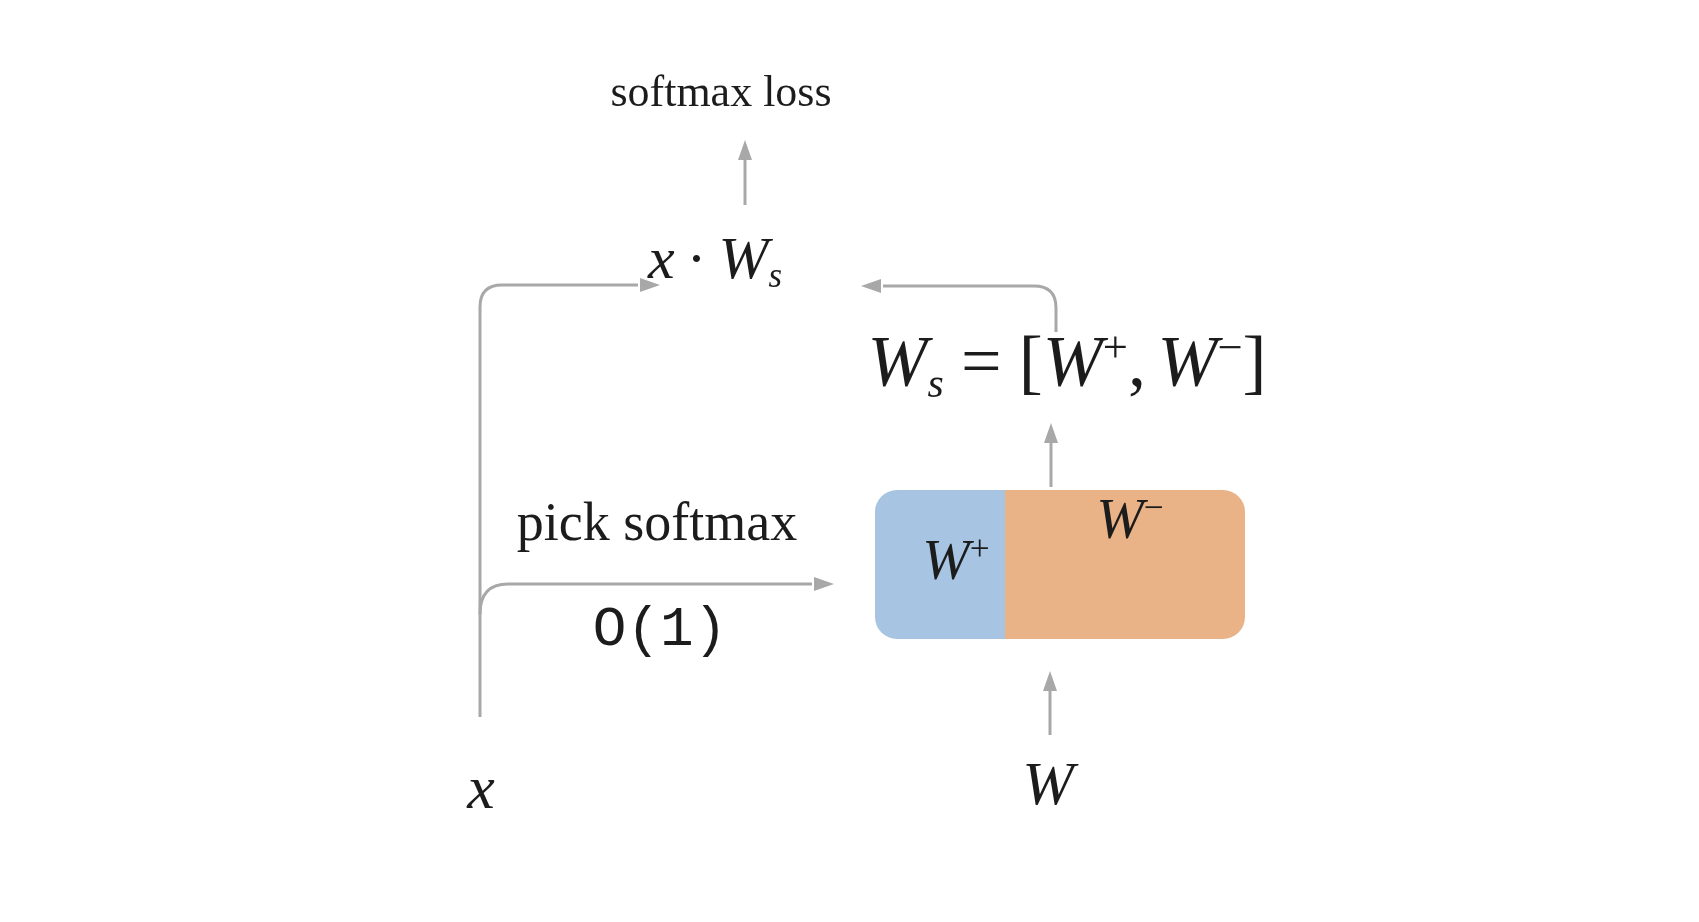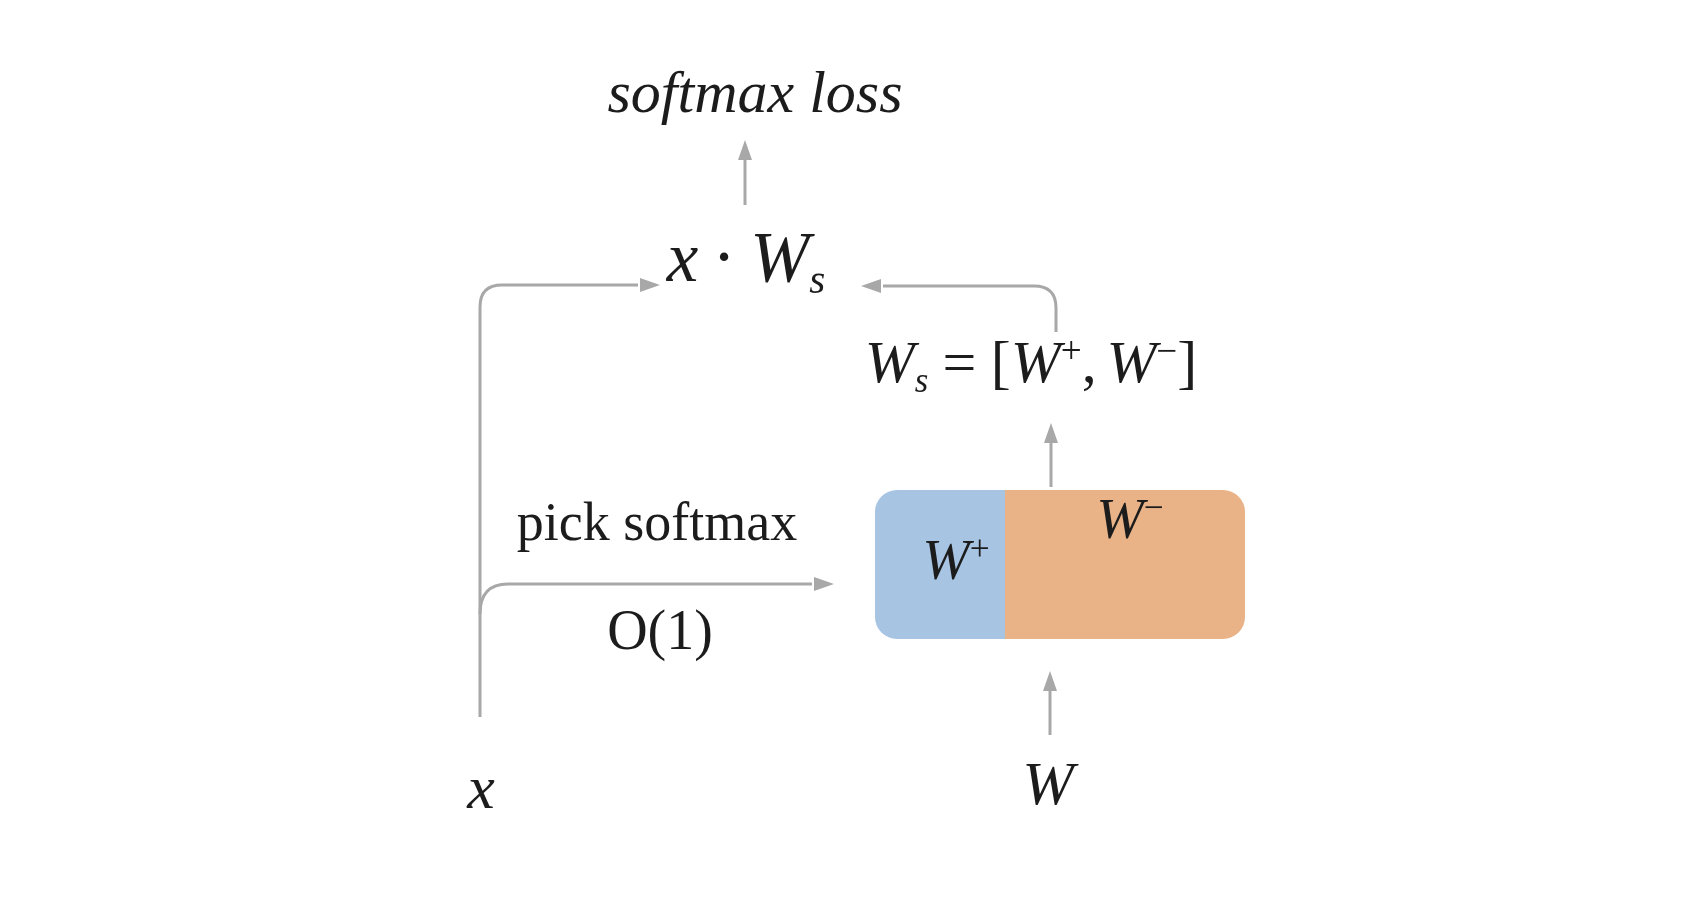--- a/index.html
+++ b/index.html
@@ -75,33 +75,33 @@
       <path class="edge-line" d="M1050,735 L1050,689" stroke="#a8a8a8"></path>
       <polygon class="edge-head" points="1050,671 1043,691 1057,691" fill="#a8a8a8"></polygon>
     </g>
   </svg>
 
   <div class="wbox">
     <div class="pos" style="background: rgb(167, 196, 227);"></div>
     <div class="neg" style="background: rgb(233, 179, 135);"></div>
   </div>
 
-  <div class="label up" style="left:755px; top:92px; font-size:60px;font-style:italic;">softmax loss</div>
+  <div class="label up" style="left:721px; top:92px; font-size:44px;">softmax loss</div>
 
-  <div class="label" style="left:746px; top:261px; font-size:71px;">
+  <div class="label" style="left:715px; top:261px; font-size:60px;">
     <span class="it">x</span><span class="dot">·</span><span class="it">W</span><span class="sub">s</span>
   </div>
 
-  <div class="label" style="left:1031px; top:365px; font-size:60px;">
+  <div class="label" style="left:1067px; top:365px; font-size:72px;">
     <span class="it">W</span><span class="sub">s</span><span class="eq-equals">=</span><span class="eq-bracket">[</span><span class="it">W</span><span class="sup">+</span><span class="eq-comma">,</span><span class="it">W</span><span class="sup">−</span><span class="eq-bracket">]</span>
   </div>
 
   <div class="label up" style="left:657px; top:522px; font-size:54px;">pick softmax</div>
 
-  <div class="label up" style="left:660px; top:630px; font-size:56px;">O(1)</div>
+  <div class="label up" style="left:660px; top:630px; font-size:56px;font-family:Liberation Mono, monospace;">O(1)</div>
 
   <div class="label" style="left:956px; top:559px; font-size:57px;">
     <span class="it">W</span><span class="sup">+</span>
   </div>
 
   <div class="label" style="left:1130px; top:518px; font-size:57px;">
     <span class="it">W</span><span class="sup">−</span>
   </div>
 
 

